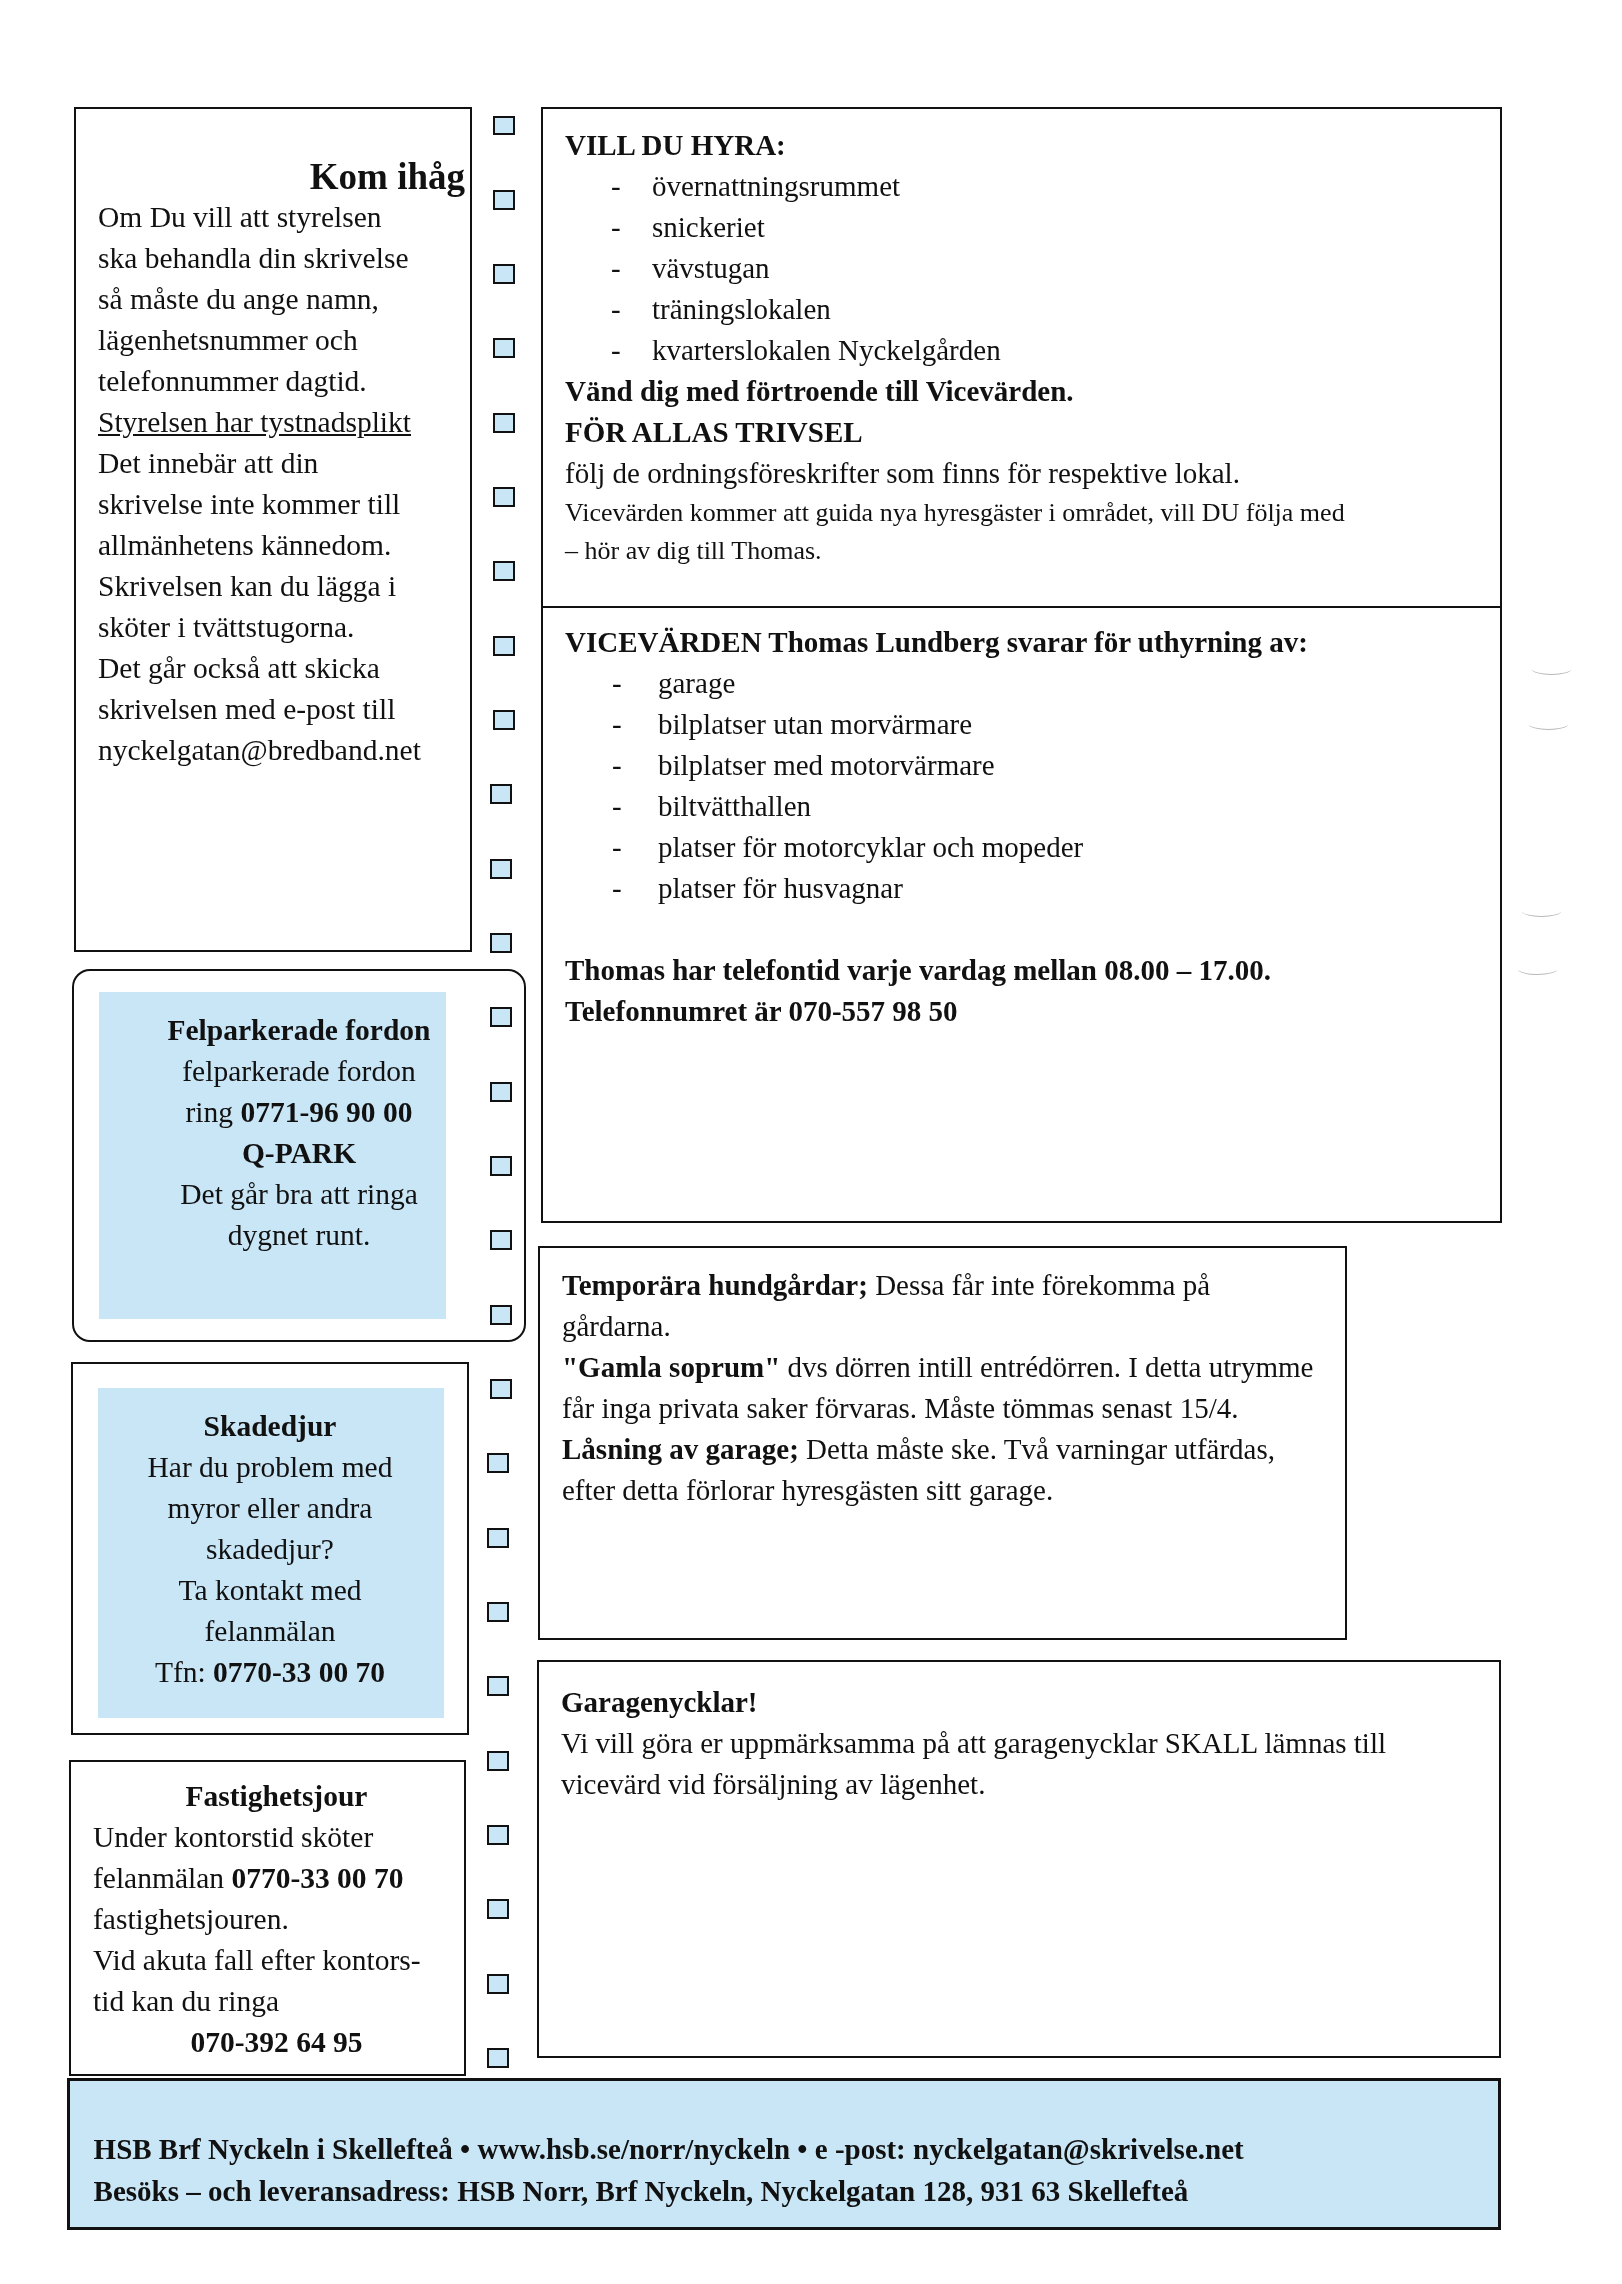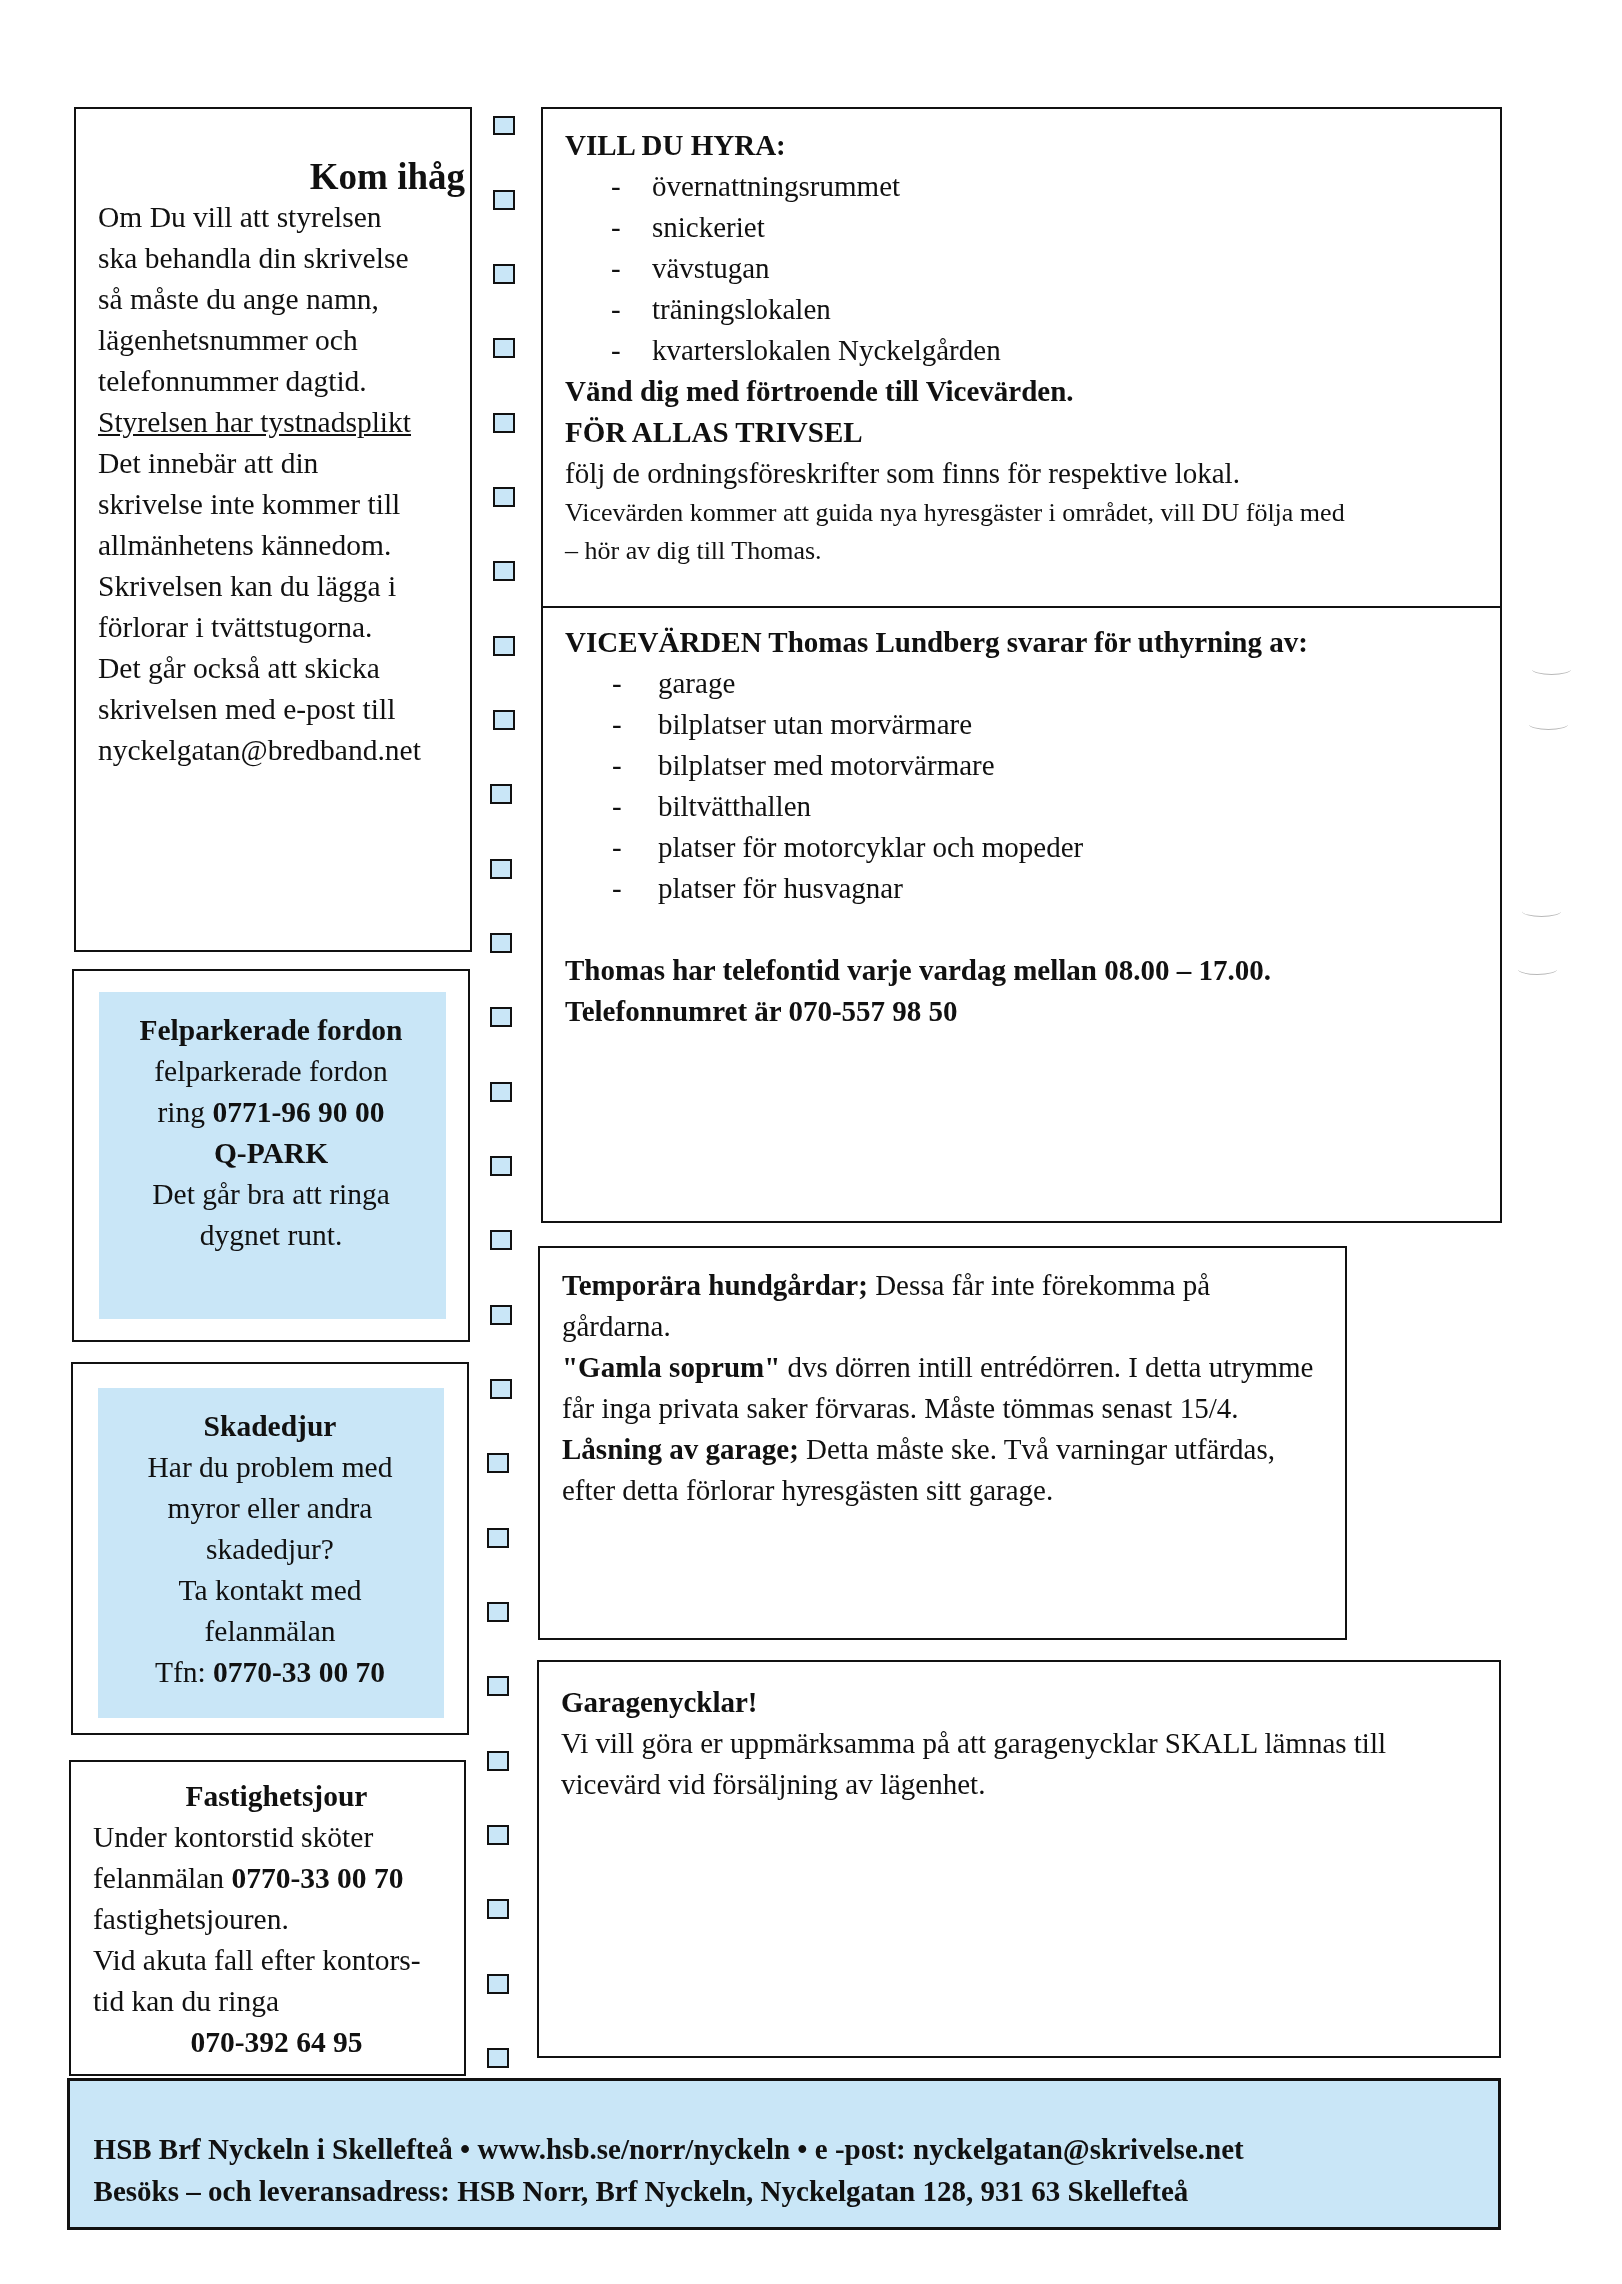--- a/index.html
+++ b/index.html
@@ -12,21 +12,21 @@
   .inner-blue { position: absolute; background: #c9e6f7; }
   .center { text-align: center; }
   .b { font-weight: bold; }
   .u { text-decoration: underline; }
 
   
   #kom { left: 74px; top: 107px; width: 398px; height: 845px; }
   #kom .content { position: absolute; left: 22px; top: 47px; width: 367px; font-size: 29.5px; line-height: 41px; }
   #kom .title { text-align: right; font-weight: bold; font-size: 37px; line-height: 41px; }
 
-  #felp { left: 72px; top: 969px; width: 398px; height: 373px; }
+  #felp { left: 72px; top: 969px; width: 454px; height: 373px; border-radius: 18px; }
   #felp .inner-blue { left: 25px; top: 21px; width: 347px; height: 327px; }
   #felp .content { position: absolute; left: 0; right: 0; top: 39px; font-size: 29.5px; line-height: 41px; text-align: center; }
 
   #skad { left: 71px; top: 1362px; width: 398px; height: 373px; }
   #skad .inner-blue { left: 25px; top: 23.6px; width: 346px; height: 330px; }
   #skad .content { position: absolute; left: 0; right: 0; top: 42px; font-size: 29.5px; line-height: 41px; text-align: center; }
 
   #fast { left: 69px; top: 1760px; width: 397px; height: 316px; }
   #fast .content { position: absolute; left: 22px; top: 14.4px; width: 367px; font-size: 29.5px; line-height: 41px; }
 
@@ -68,21 +68,21 @@
     <div>Om Du vill att styrelsen</div>
     <div>ska behandla din skrivelse</div>
     <div>så måste du ange namn,</div>
     <div>lägenhetsnummer och</div>
     <div>telefonnummer dagtid.</div>
     <div class="u">Styrelsen har tystnadsplikt</div>
     <div>Det innebär att din</div>
     <div>skrivelse inte kommer till</div>
     <div>allmänhetens kännedom.</div>
     <div>Skrivelsen kan du lägga i</div>
-    <div>förlorar i tvättstugorna.</div>
+    <div>sköter i tvättstugorna.</div>
     <div>Det går också att skicka</div>
     <div>skrivelsen med e-post till</div>
     <div>nyckelgatan@bredband.net</div>
   </div>
 </div>
 
 <div class="box" id="felp">
   <div class="inner-blue"></div>
   <div class="content">
     <div class="b">Felparkerade fordon</div>

